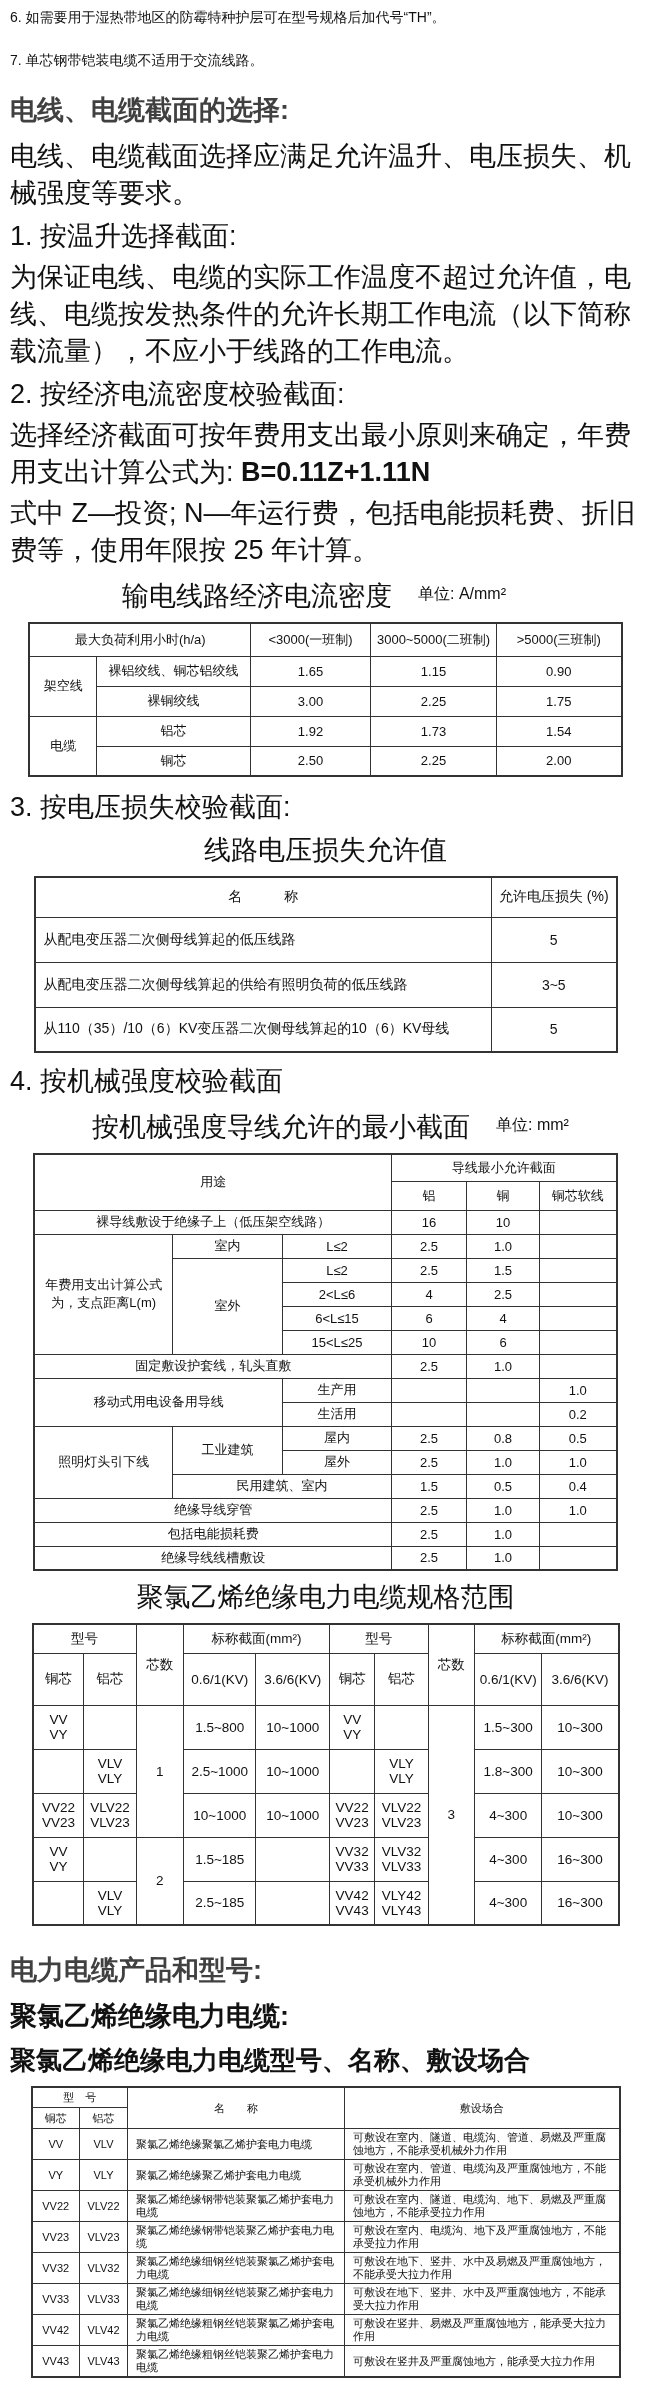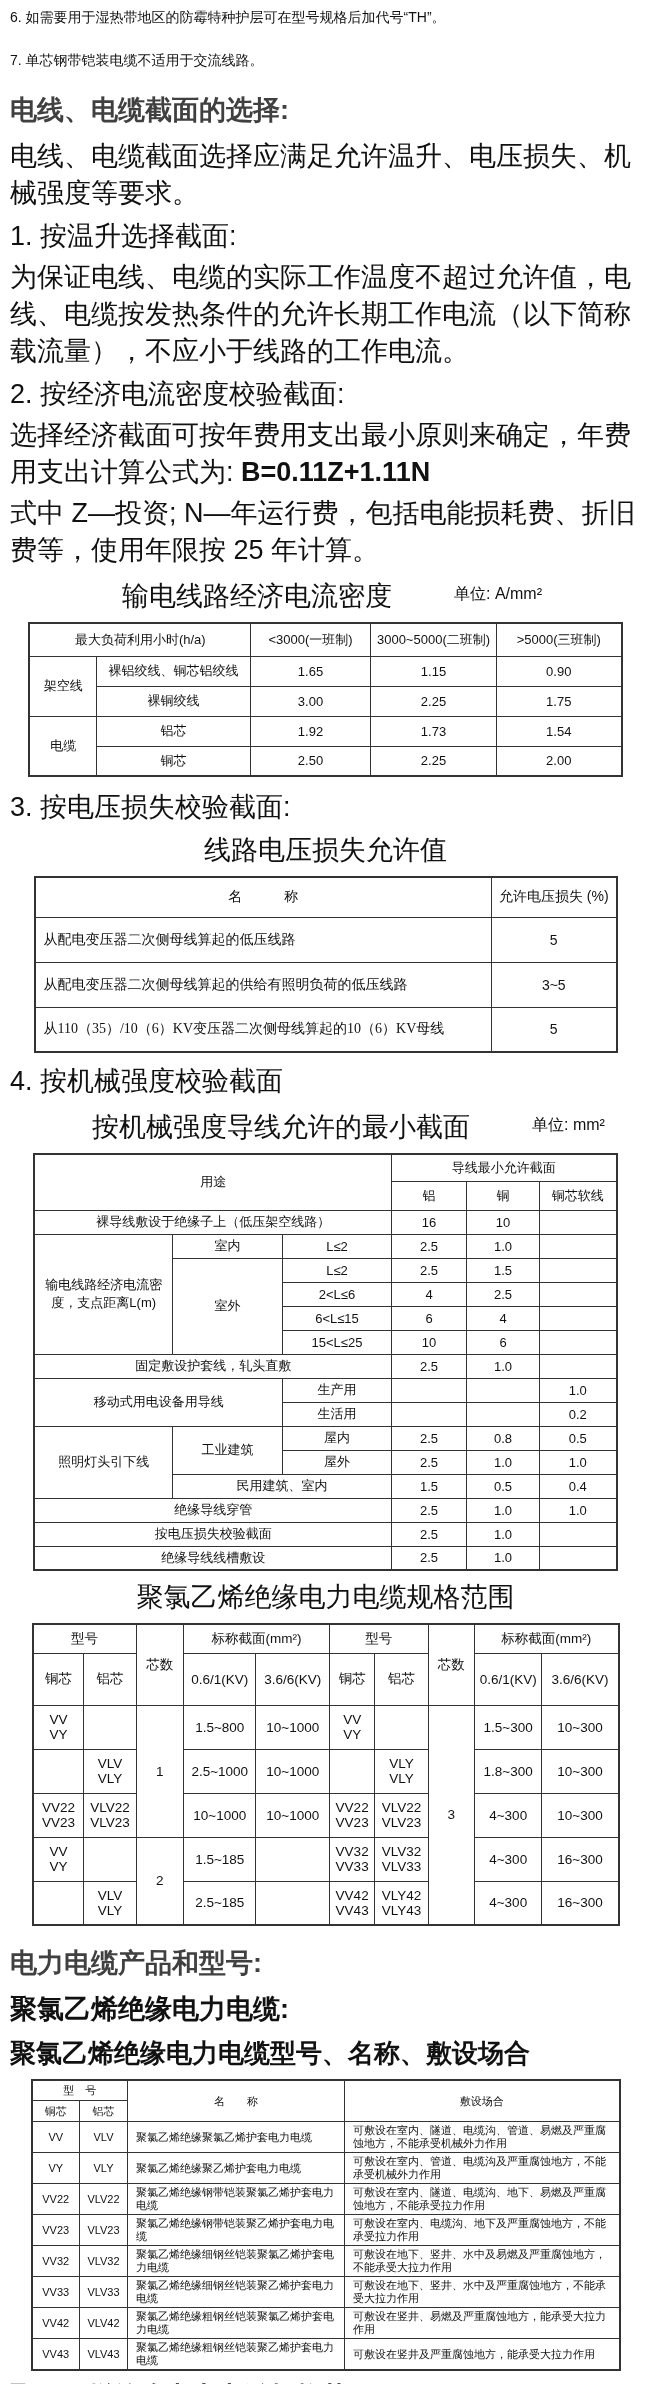--- a/index.html
+++ b/index.html
@@ -10,47 +10,47 @@
     color: #111;
   }
   .page { padding: 8px 10px 0 10px; }
 
   .note { font-size: 14px; line-height: 19px; margin-bottom: 24px; }
   .h-blue { color: #404040; font-size: 27px; font-weight: bold; line-height: 32px; margin: 12px 0 12px; }
   .para { font-size: 27px; line-height: 37px; margin-bottom: 4px; }
   .sec-title { font-size: 27px; line-height: 37px; margin: 6px 0 4px; }
   .formula { font-weight: bold; }
 
-  .caption { display: flex; align-items: flex-end; font-size: 27px; line-height: 33px; margin: 8px 0 9px; gap: 36px; }
+  .caption { display: flex; align-items: flex-end; font-size: 27px; line-height: 33px; margin: 8px 0 9px; }
   .caption .unit { font-size: 16px; margin-left: 26px; padding-bottom: 3px; font-weight: normal; }
   .cap-econ { padding-left: 112px; }
   .cap-mech { padding-left: 82px; text-align: center; }
   .cap-center { justify-content: center; }
   .cap-spec { justify-content: center; margin: 10px 0 9px; }
   .cap-left-bold { font-weight: bold; font-size: 26px; margin: 8px 0 8px; }
 
   table { border-collapse: collapse; margin: 0 auto; table-layout: fixed; border: 2px solid #333; }
   td { border: 1px solid #333; text-align: center; vertical-align: middle; padding: 2px 3px; color: #111; }
-  .tl { text-align: left; padding-left: 8px; font-family: Liberation Serif, serif; }
+  .tl { text-align: left; padding-left: 8px; }
   .pre { white-space: pre-line; }
 
   .t1 { width: 592px; font-size: 13px; }
   .t1 tr { height: 30px; }
   .t1 tr.hd { height: 33px; }
 
   .t2 { width: 582px; font-size: 14px; margin-bottom: 10px; }
   .t2 tr { height: 45px; }
   .t2 tr.hd { height: 40px; }
 
   .t3 { width: 582px; font-size: 13px; margin-bottom: 10px; }
   .t3 tr { height: 24px; }
   .t3 tr.hd1 { height: 27px; }
   .t3 tr.hd2 { height: 29px; }
 
-  .t4 { width: 588px; font-size: 13.5px; margin-bottom: 21px; }
+  .t4 { width: 588px; font-size: 13.5px; margin-bottom: 28px; }
   .t4 tr { height: 44px; }
   .t4 tr.hd1 { height: 29px; }
   .t4 tr.hd2 { height: 52px; }
 
   .t5 { width: 588px; font-size: 11px; margin-bottom: 8px; }
   .t5 tr { height: 31px; }
   .t5 tr.hd1 { height: 17px; margin-left: 45px; }
   .t5 tr.hd2 { height: 21px; }
   .t5 .small { line-height: 13px; }
 
@@ -180,21 +180,21 @@
       <td>铜</td>
       <td>铜芯软线</td>
     </tr>
     <tr>
       <td colspan="3">裸导线敷设于绝缘子上（低压架空线路）</td>
       <td>16</td>
       <td>10</td>
       <td></td>
     </tr>
     <tr>
-      <td rowspan="5">输电线路经济电流密度，支点距离L(m)</td>
+      <td rowspan="5">年费用支出计算公式为，支点距离L(m)</td>
       <td>室内</td>
       <td>L≤2</td>
       <td>2.5</td>
       <td>1.0</td>
       <td></td>
     </tr>
     <tr>
       <td rowspan="4">室外</td>
       <td>L≤2</td>
       <td>2.5</td>
@@ -258,21 +258,21 @@
       <td>0.5</td>
       <td>0.4</td>
     </tr>
     <tr>
       <td colspan="3">绝缘导线穿管</td>
       <td>2.5</td>
       <td>1.0</td>
       <td>1.0</td>
     </tr>
     <tr>
-      <td colspan="3">按电压损失校验截面</td>
+      <td colspan="3">包括电能损耗费</td>
       <td>2.5</td>
       <td>1.0</td>
       <td></td>
     </tr>
     <tr>
       <td colspan="3">绝缘导线线槽敷设</td>
       <td>2.5</td>
       <td>1.0</td>
       <td></td>
     </tr>

